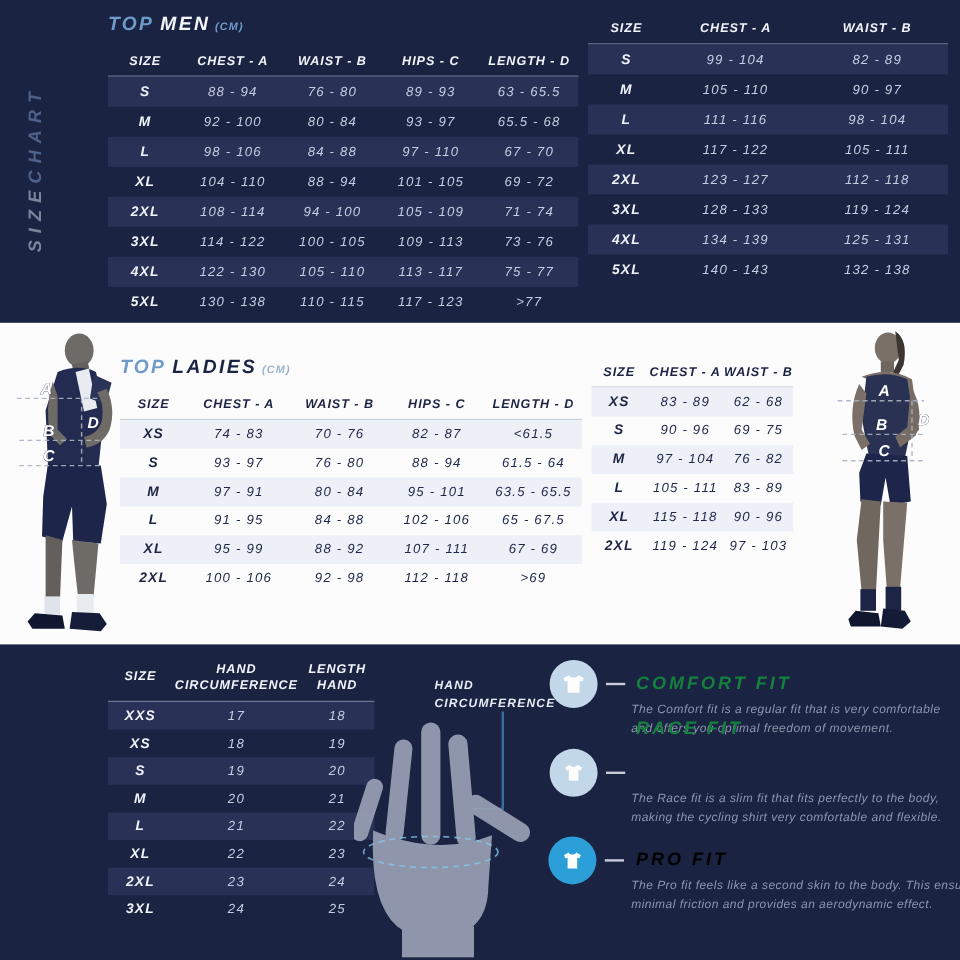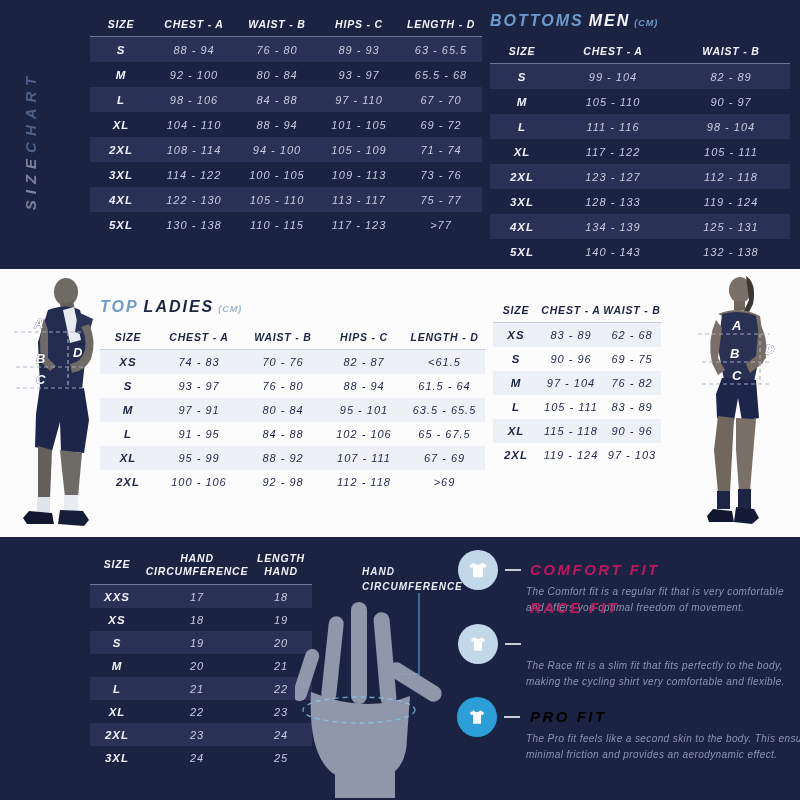--- a/index.html
+++ b/index.html
@@ -45,21 +45,21 @@
   .cols-l3 .trow{grid-template-columns:46px 64px 58px;}
   .cols-g3 .trow{grid-template-columns:54px 106px 62px;}
 
   .figure{position:absolute;}
 
   
   .fit-icon{position:absolute;width:40px;height:40px;border-radius:50%;
             display:flex;align-items:center;justify-content:center;background:#c2d8e9;}
   .fit-icon.pro{background:#2c9fd8;}
   .fit-dash{position:absolute;width:16px;height:2px;background:#c6cdd9;}
-  .fit-title{position:absolute;font-weight:bold;font-size:15px;letter-spacing:2.5px;color:#be185d;white-space:nowrap;}
+  .fit-title{position:absolute;font-weight:bold;font-size:15px;letter-spacing:2.5px;color:#15803d;white-space:nowrap;}
   .fit-title.pro{color:#000000;}
   .fit-desc{position:absolute;font-size:10px;color:#8d96ae;line-height:1.55;
             letter-spacing:.4px;white-space:pre-line;width:310px;}
 
   .hand-label{position:absolute;left:362px;top:564px;font-weight:bold;font-size:10px;
               letter-spacing:1px;color:#e8ecf4;white-space:pre-line;line-height:1.5;}
   .hand-bracket{position:absolute;left:394px;top:593px;width:24px;height:80px;
                 border-right:2px solid #3b6b9c;border-bottom:2px solid #3b6b9c;}
 </style>
 </head>
@@ -67,20 +67,23 @@
 
 <div class="stage">
   <div class="band top"></div>
   <div class="band bottom"></div>
 
   <div class="vlabel">
     <span class="vl-size">SIZE</span><span class="vl-chart">CHART</span>
   </div>
 
   <div class="tblock dark cols-m5" style="left:90px;top:12px;width:392px">
+    <div class="tb-title">
+      <span class="t-prefix">TOP</span><span class="t-main">MEN</span><span class="t-unit">(CM)</span>
+    </div>
     <div>
         <div class="trow thead">
           <div class="tcell">SIZE</div>
           <div class="tcell">CHEST - A</div>
           <div class="tcell">WAIST - B</div>
           <div class="tcell">HIPS - C</div>
           <div class="tcell">LENGTH - D</div>
         </div>
         <div class="trow tbody alt">
           <div class="tcell">S</div>
@@ -135,23 +138,20 @@
           <div class="tcell">5XL</div>
           <div class="tcell">130 - 138</div>
           <div class="tcell">110 - 115</div>
           <div class="tcell">117 - 123</div>
           <div class="tcell">&gt;77</div>
         </div>
       </div>
   </div>
 
   <div class="tblock dark cols-m3" style="left:490px;top:12px;width:300px">
-    <div class="tb-title">
-      <span class="t-prefix">BOTTOMS</span><span class="t-main">MEN</span><span class="t-unit">(CM)</span>
-    </div>
     <div>
         <div class="trow thead">
           <div class="tcell">SIZE</div>
           <div class="tcell">CHEST - A</div>
           <div class="tcell">WAIST - B</div>
         </div>
         <div class="trow tbody alt">
           <div class="tcell">S</div>
           <div class="tcell">99 - 104</div>
           <div class="tcell">82 - 89</div>

